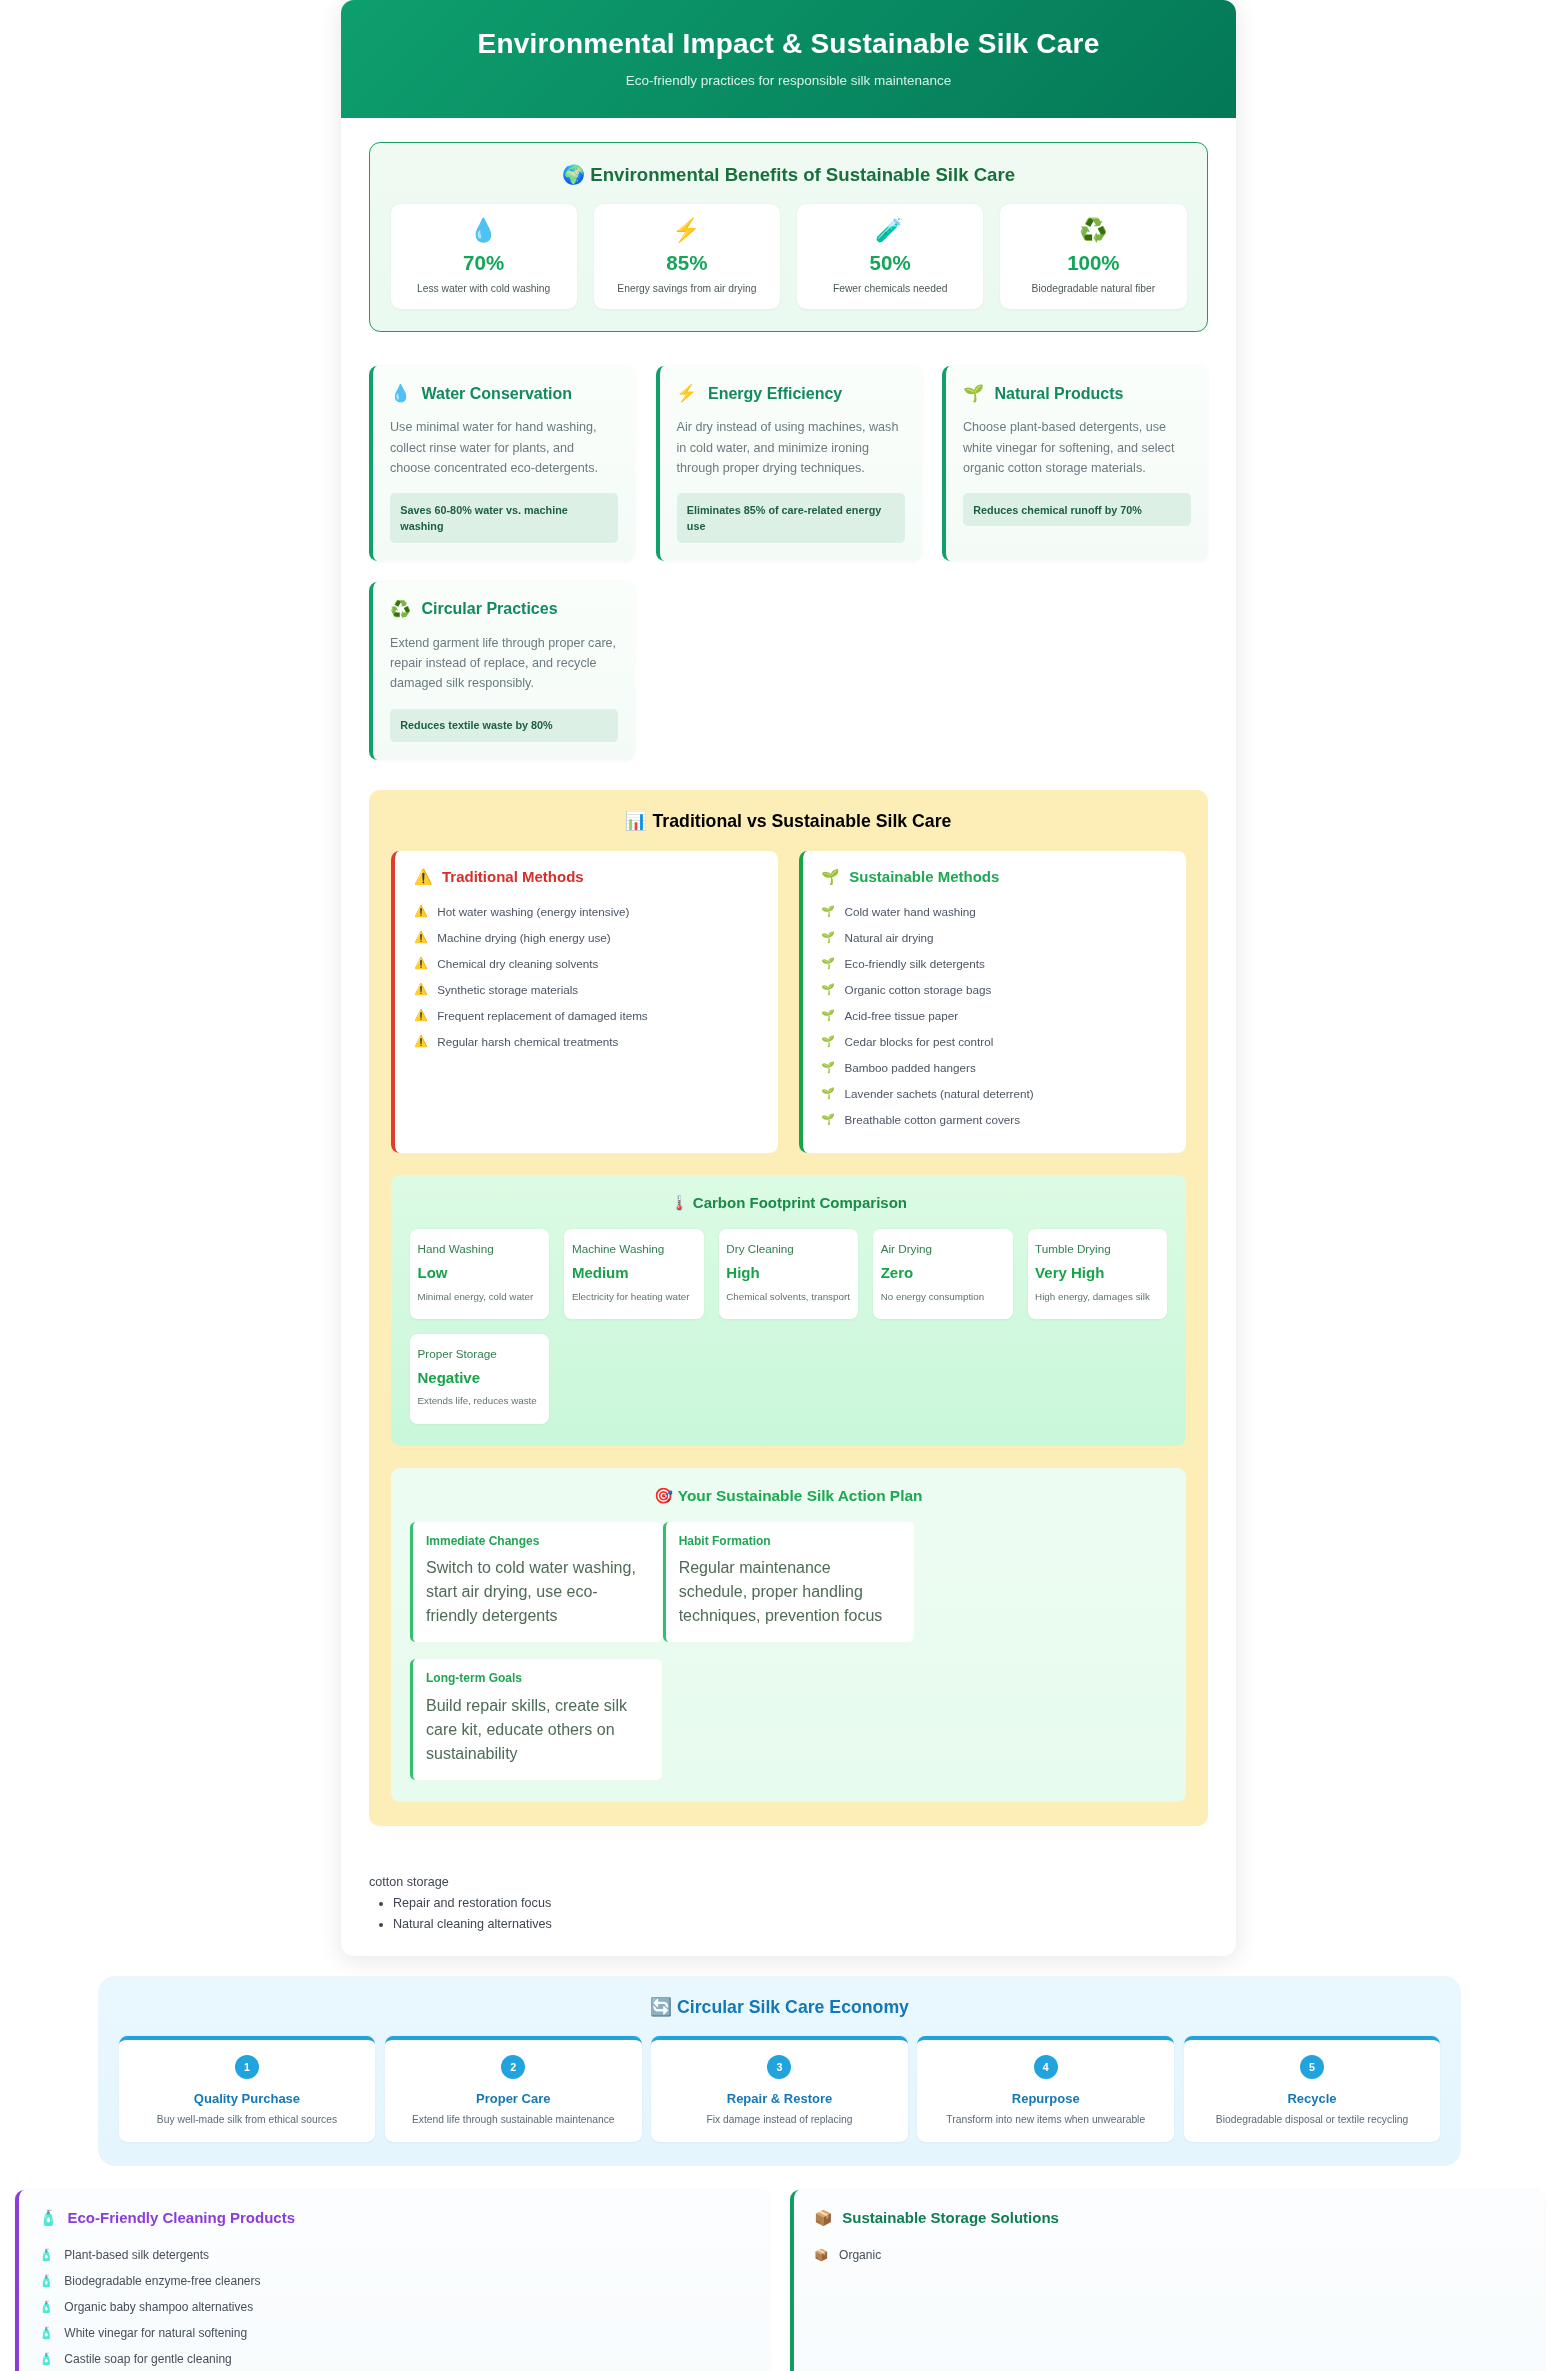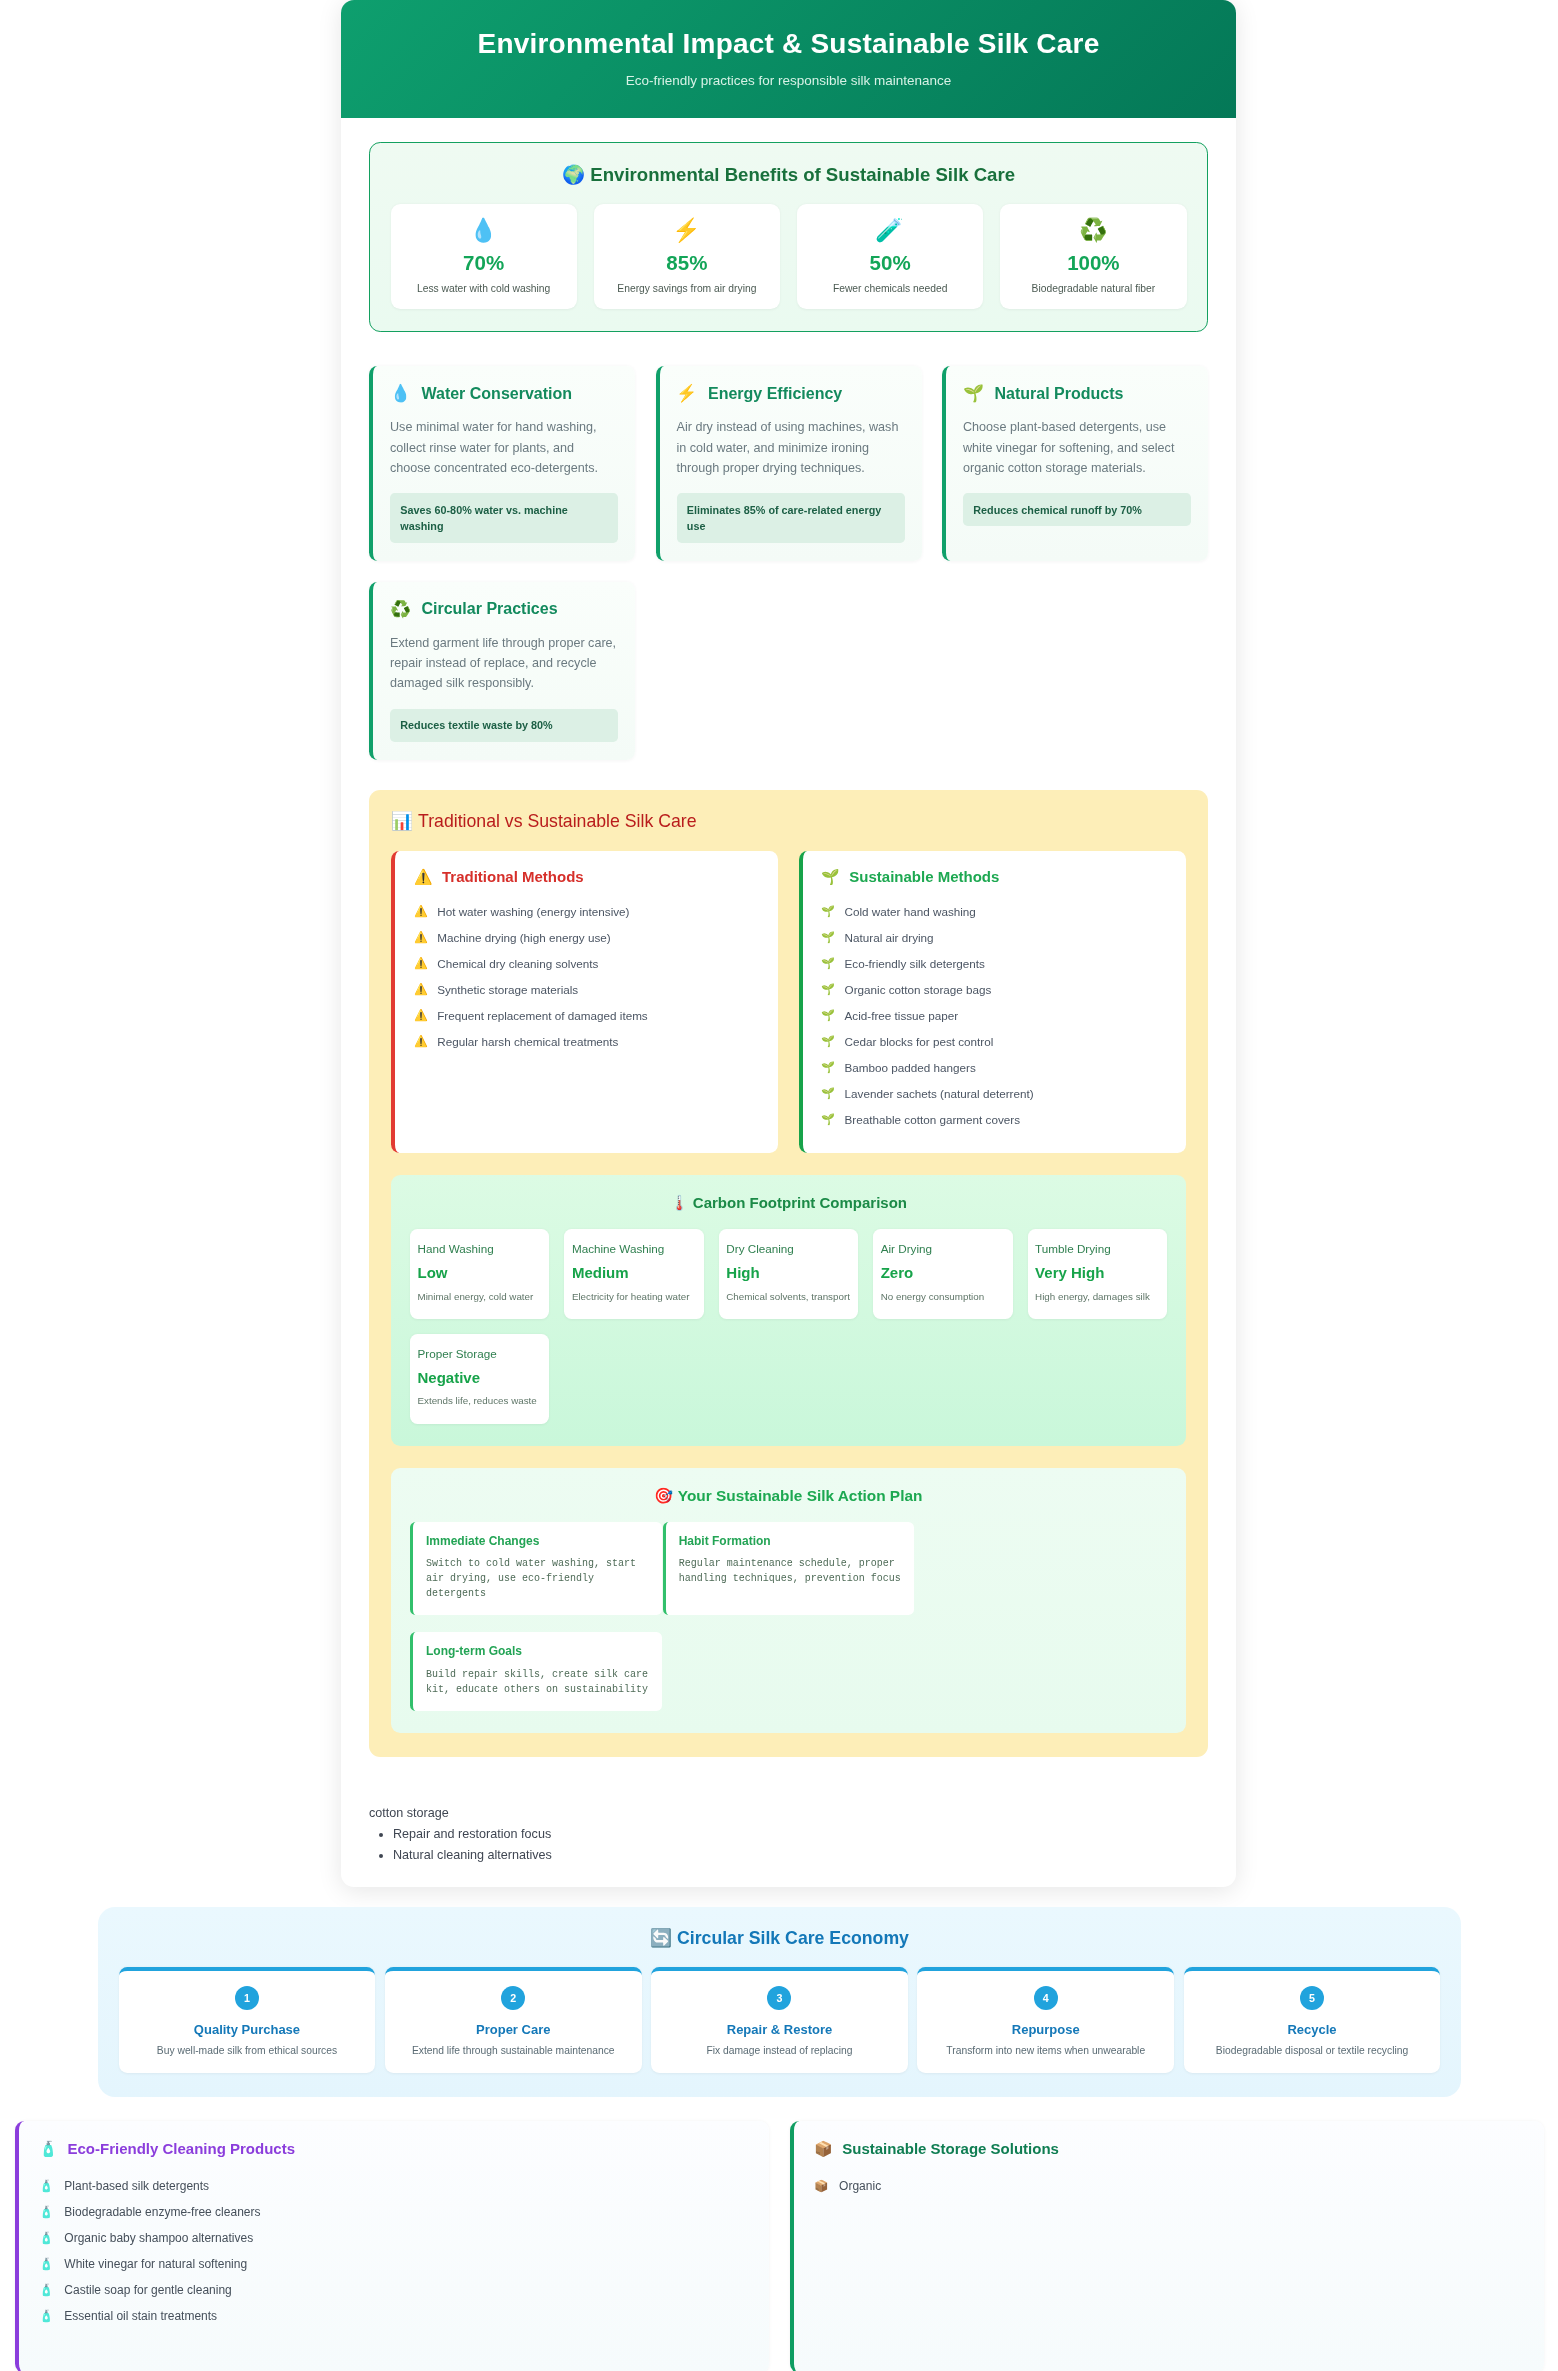--- a/index.html
+++ b/index.html
@@ -113,24 +113,24 @@
   .practice-grid.second { grid-template-columns: repeat(3, 1fr); margin-bottom: 30px; }
   .practice-grid.second .spacer { visibility: hidden; }
 
   
   .compare {
     background: #fdeeb8;
     border-radius: 11.2px;
     padding: 20.5px 22.4px 24px 22.4px;
   }
   .compare > h2 {
-    text-align: left;
+    text-align: center;
     font-size: 17.7px;
-    font-weight: normal;
-    color: #b91c1c;
+    font-weight: bold;
+    color: #000000;
     margin-bottom: 18.6px;
   }
   .cmp-grid { display: grid; grid-template-columns: 1fr 1fr; gap: 20.5px; margin-bottom: 22.4px; }
   .cmp-col {
     background: #ffffff;
     border-radius: 8.4px;
     padding: 17px 18.6px 20.5px 18.6px;
   }
   .cmp-col.trad { border-left: 4.7px solid #e23b32; }
   .cmp-col.sust { border-left: 4.7px solid #17a34a; }
@@ -188,21 +188,21 @@
     margin-bottom: 17px;
   }
   .action-grid { display: grid; grid-template-columns: repeat(3, 1fr); gap: 1px; }
   .action-card {
     background: #ffffff;
     border-left: 3.7px solid #32c06c;
     border-radius: 5.6px;
     padding: 12px 13px 14px 13px;
   }
   .action-card .t { font-size: 12px; font-weight: bold; color: #23a455; margin-bottom: 8.4px; }
-  .action-card .d { font-size: 10px; color: #4e6b57; line-height: 1.5; font-family: Liberation Mono, monospace; }
+  .action-card .d { font-size: 16px; color: #4e6b57; line-height: 1.5; }
   .action-grid.row2 { margin-top: 17px; }
   .action-grid.row2 .spacer { visibility: hidden; }
 
   
   .frag {
     padding: 15px 28px 20.5px 28px;
     font-size: 12.6px;
     color: #3f4652;
     line-height: 1.55;
   }

